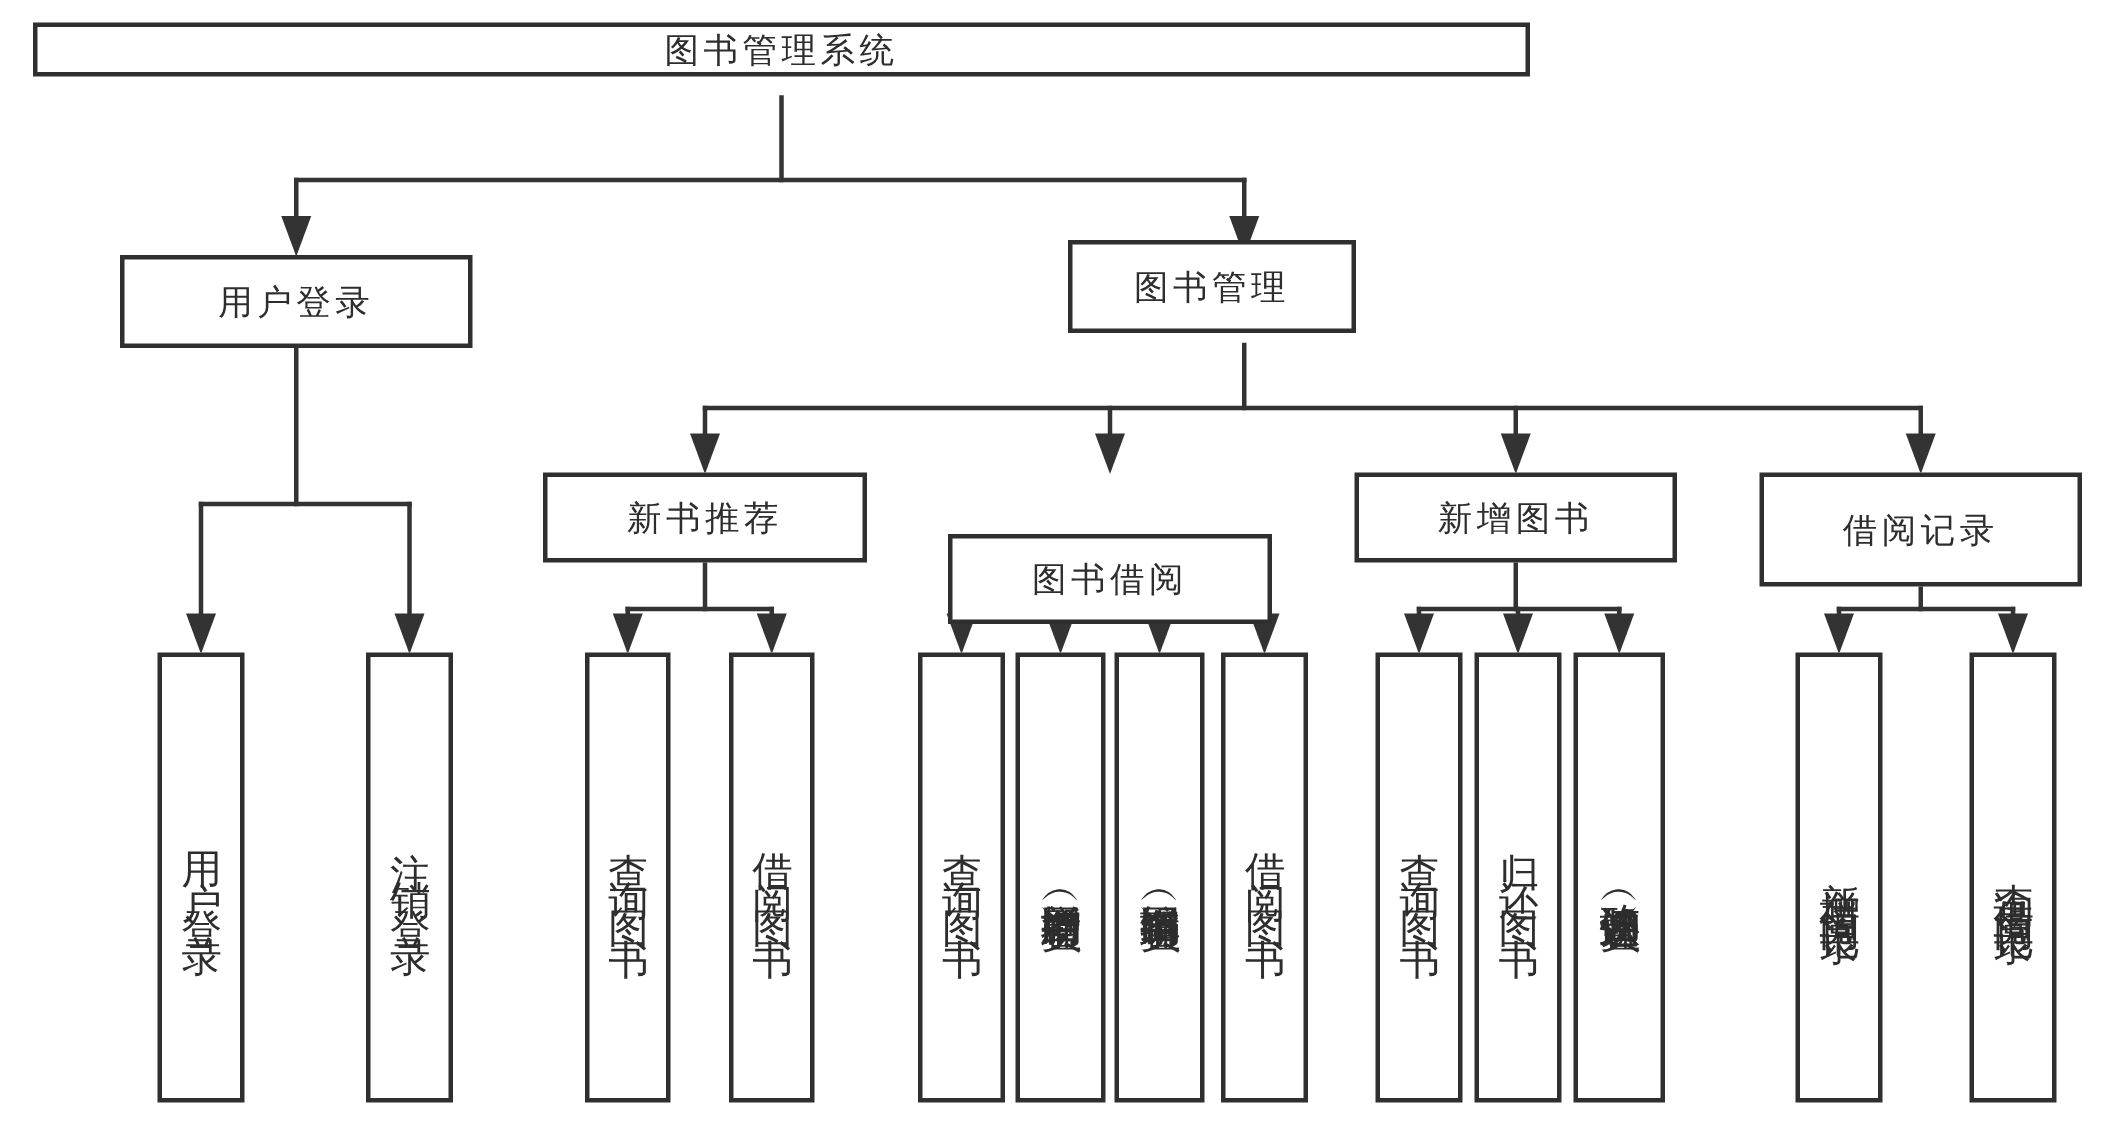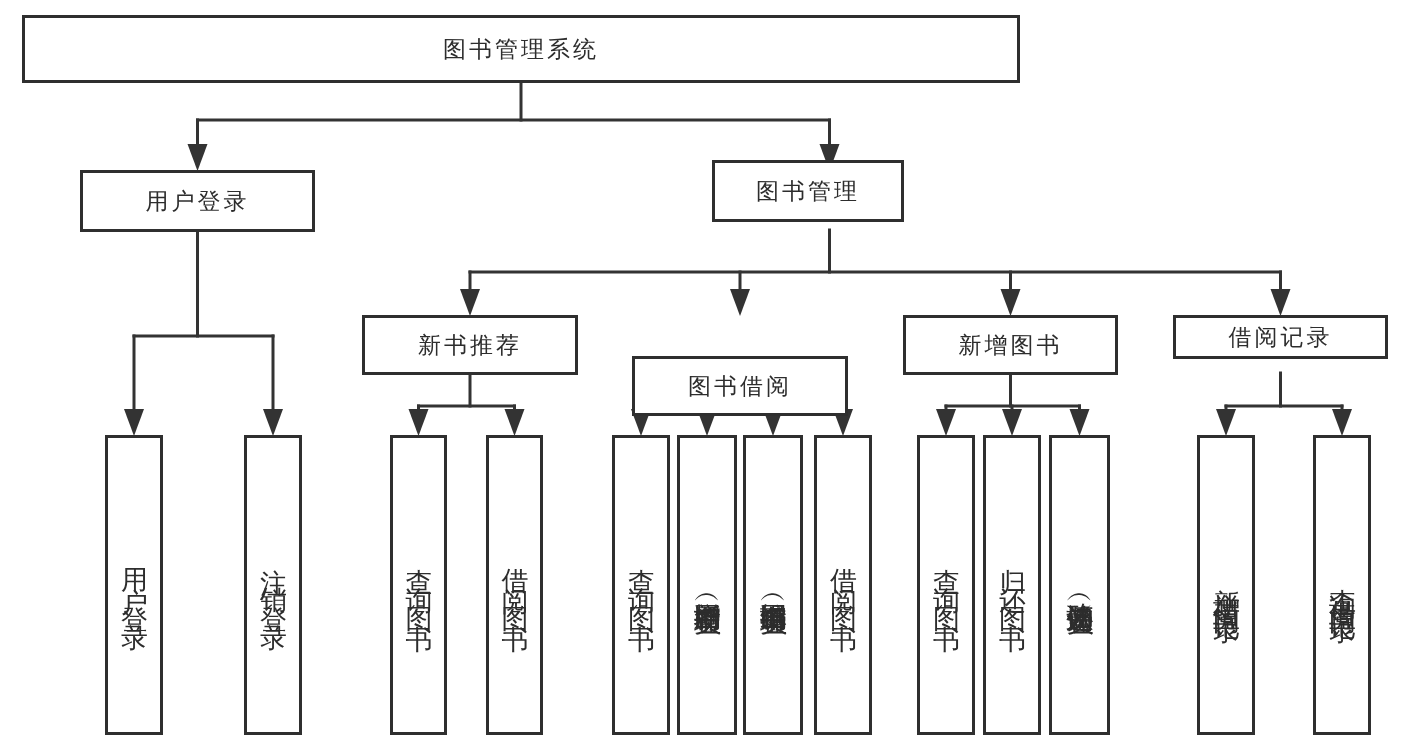--- a/index.html
+++ b/index.html
@@ -89,21 +89,21 @@
       <g stroke="#333333" stroke-width="3" fill="#333333">
         <line x1="1280.5" y1="373" x2="1280.5" y2="406" stroke-linecap="square"></line>
         <line x1="1226" y1="406" x2="1342" y2="406" stroke-linecap="square"></line>
         <line x1="1226" y1="406" x2="1226" y2="412" stroke-linecap="square"></line>
         <polygon stroke="none" points="1216,409 1236,409 1226,436"></polygon>
         <line x1="1342" y1="406" x2="1342" y2="412" stroke-linecap="square"></line>
         <polygon stroke="none" points="1332,409 1352,409 1342,436"></polygon>
       </g>
     </svg>
   <div id="nodes">
-      <div class="node h" style="left: 22px; top: 15px; width: 998px; height: 68px;">
+      <div class="node h" style="left: 22px; top: 15px; width: 998px; height: 36px;">
         <span class="lbl">图书管理系统</span>
       </div>
       <div class="node h" style="left: 80px; top: 170px; width: 235px; height: 62px;">
         <span class="lbl">用户登录</span>
       </div>
       <div class="node v" style="left: 105px; top: 435px; width: 58px; height: 300px;">
         <span class="lbl" style="letter-spacing: 19px;">用户登录</span>
       </div>
       <div class="node v" style="left: 244px; top: 435px; width: 58px; height: 300px;">
         <span class="lbl" style="letter-spacing: 19px;">注销登录</span>
@@ -140,21 +140,21 @@
       </div>
       <div class="node v" style="left: 917px; top: 435px; width: 58px; height: 300px;">
         <span class="lbl" style="letter-spacing: 19px;">查询图书</span>
       </div>
       <div class="node v" style="left: 983px; top: 435px; width: 58px; height: 300px;">
         <span class="lbl" style="letter-spacing: 19px;">归还图书</span>
       </div>
       <div class="node v" style="left: 1049px; top: 435px; width: 61px; height: 300px;">
         <span class="lbl" style="letter-spacing: 1px;">确认归还（管理员）</span>
       </div>
-      <div class="node h" style="left: 1173px; top: 315px; width: 215px; height: 44px;">
+      <div class="node h" style="left: 1173px; top: 315px; width: 215px; height: 76px;">
         <span class="lbl">借阅记录</span>
       </div>
       <div class="node v" style="left: 1197px; top: 435px; width: 58px; height: 300px;">
         <span class="lbl" style="letter-spacing: 6px;">新增借阅记录</span>
       </div>
       <div class="node v" style="left: 1313px; top: 435px; width: 58px; height: 300px;">
         <span class="lbl" style="letter-spacing: 6px;">查询借阅记录</span>
       </div>
     </div>
 </div>

